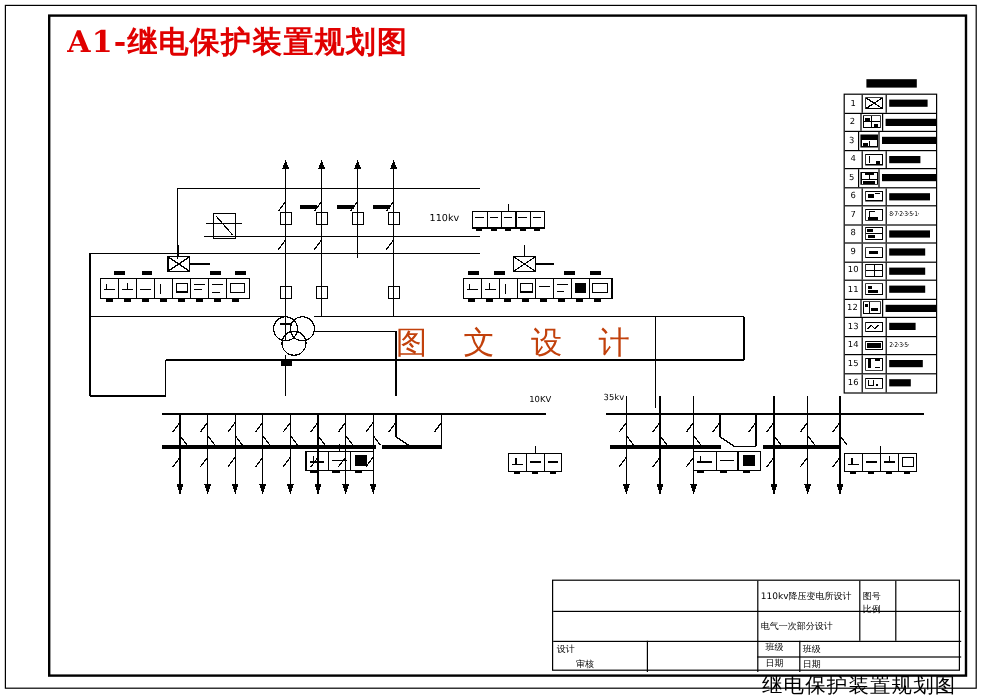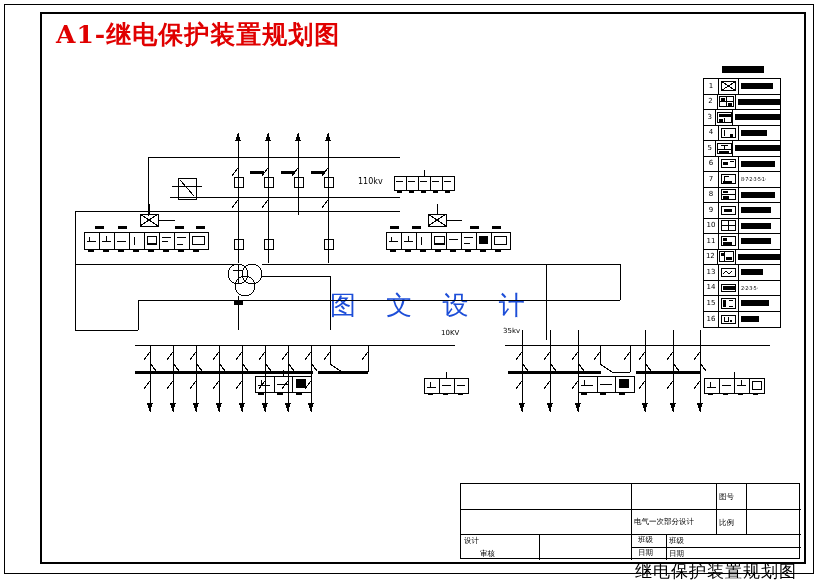--- a/index.html
+++ b/index.html
@@ -10,21 +10,21 @@
   .outer-frame{position:absolute;left:4px;top:4px;width:810px;height:570px;border:1px solid #000;box-sizing:border-box;}
   
   .inner-frame{position:absolute;left:40px;top:12px;width:766px;height:552px;border:2px solid #000;box-sizing:border-box;}
 
   
   .dwg-title{position:absolute;left:56px;top:18px;color:#e00000;font-family:"DejaVu Serif","Liberation Serif",serif;
              font-weight:bold;font-size:25px;letter-spacing:1px;white-space:nowrap;}
 
   
   .watermark{position:absolute;left:330px;top:268px;font-family:"DejaVu Serif","Liberation Serif",serif;
-             font-size:26px;color:#1d4ed8;letter-spacing:11px;white-space:nowrap;margin-top:20px;}
+             font-size:26px;color:#c2410c;letter-spacing:11px;white-space:nowrap;}
   .lbl{position:absolute;font-size:7px;color:#000;white-space:nowrap;font-family:"DejaVu Sans",sans-serif;}
 
   
   .sheet{position:absolute;left:0;top:0;width:820px;height:580px;}
 
   
   .legend{position:absolute;left:703px;top:78px;width:78px;border:1px solid #000;box-sizing:border-box;background:#fff;}
   .legend-head{position:absolute;left:722px;top:66px;width:42px;height:7px;background:#000;}
   .lrow{display:flex;height:15.5px;border-bottom:1px solid #000;box-sizing:border-box;align-items:stretch;}
   .lrow:last-child{border-bottom:none;}
@@ -680,24 +680,25 @@
     <div class="tb-h" style="left:0;top:50px;width:340px;"></div>
     <div class="tb-h" style="left:0;top:25px;width:0;"></div>
     <div class="tb-h" style="left:170px;top:63px;width:170px;"></div>
 
     <div class="tb-v" style="left:78px;top:50px;height:26px;"></div>
     <div class="tb-v" style="left:170px;top:0;height:76px;"></div>
     <div class="tb-v" style="left:205px;top:50px;height:26px;"></div>
     <div class="tb-v" style="left:255px;top:0;height:50px;"></div>
     <div class="tb-v" style="left:285px;top:0;height:50px;"></div>
 
+    <div class="tb-cell" style="left:171px;top:0;width:84px;height:25px;">110kv降压变电所设计</div>
     <div class="tb-cell" style="left:171px;top:25px;width:84px;height:25px;">电气一次部分设计</div>
     <div class="tb-cell" style="left:256px;top:0;width:29px;height:25px;">图号</div>
     <div class="tb-cell" style="left:286px;top:0;width:54px;height:25px;"></div>
-    <div class="tb-cell" style="left:256px;top:26px;width:29px;height:25px;">比例</div>
+    <div class="tb-cell" style="left:256px;top:11px;width:29px;height:25px;">比例</div>
     <div class="tb-cell" style="left:286px;top:25px;width:54px;height:25px;"></div>
 
     <div class="tb-cell" style="left:1px;top:50px;width:77px;height:13px;">设计</div>
     <div class="tb-cell" style="left:79px;top:50px;width:90px;height:13px;"></div>
     <div class="tb-cell" style="left:17px;top:63px;width:77px;height:13px;">审核</div>
     <div class="tb-cell" style="left:79px;top:63px;width:90px;height:13px;"></div>
 
     <div class="tb-cell" style="left:206px;top:50px;width:48px;height:13px;">班级</div>
     <div class="tb-cell" style="left:206px;top:63px;width:48px;height:13px;">日期</div>
 

